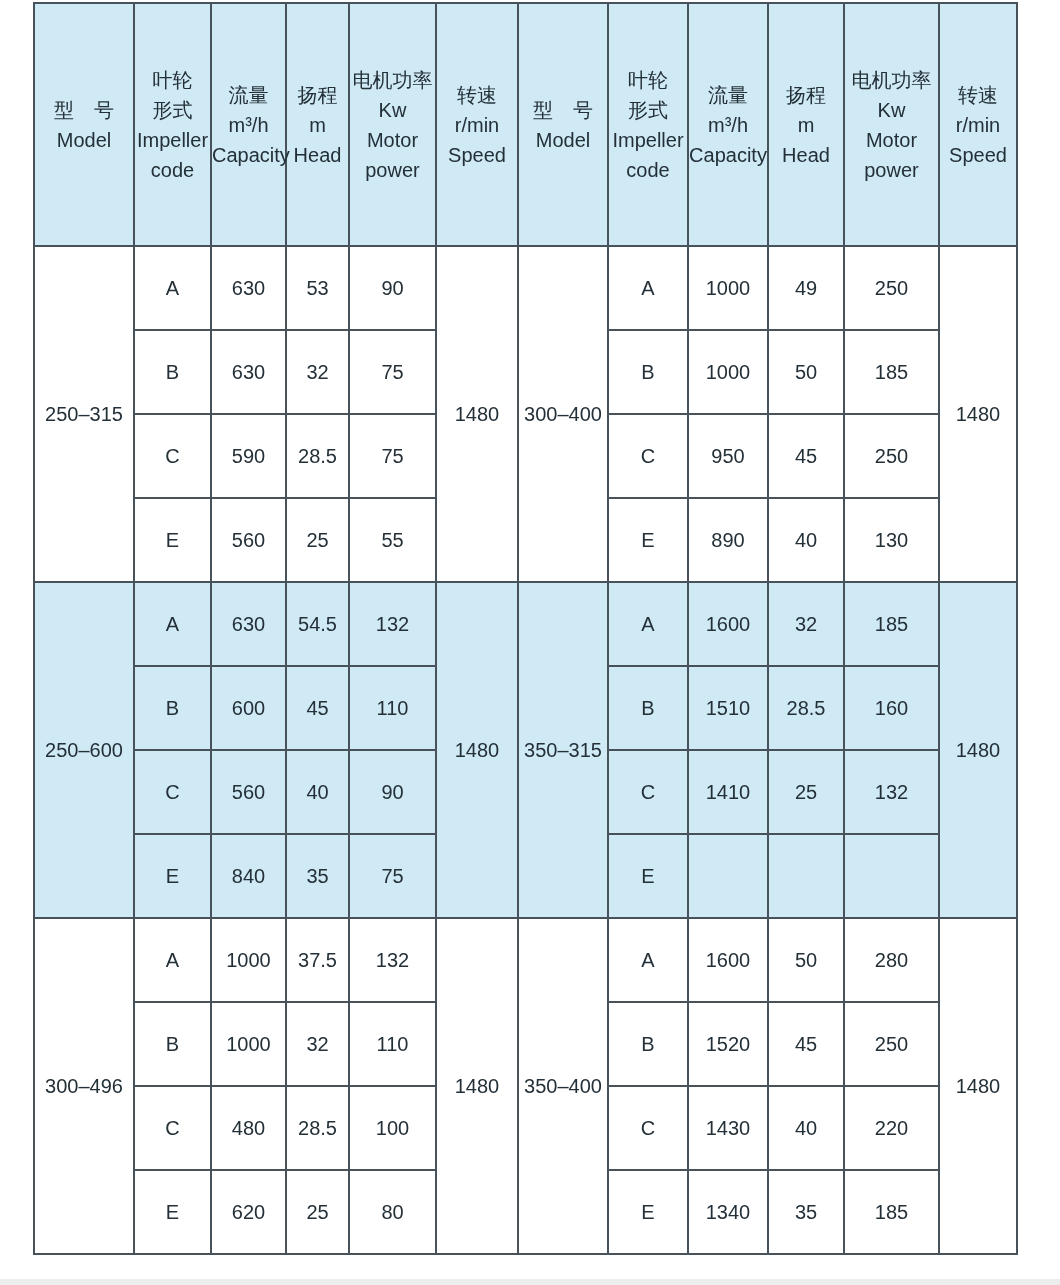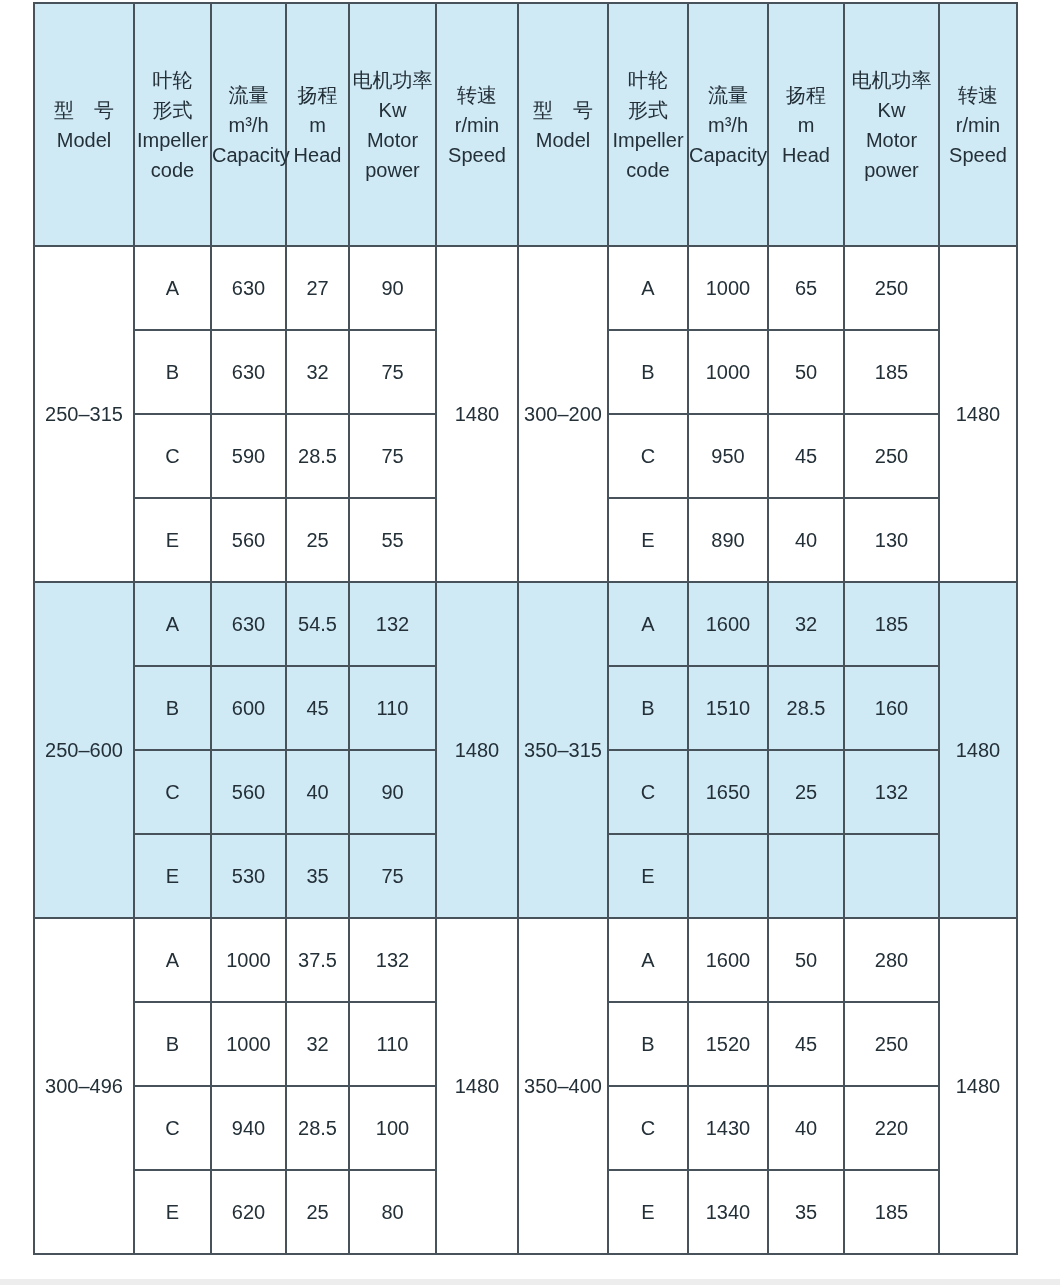--- a/index.html
+++ b/index.html
@@ -129,27 +129,27 @@
         <div>转速</div>
         <div>r/min</div>
         <div>Speed</div>
       </th>
     </tr>
 
     <tr class="data">
       <td rowspan="4">250–315</td>
       <td>A</td>
       <td>630</td>
-      <td>27</td>
+      <td>53</td>
       <td>90</td>
       <td rowspan="4">1480</td>
-      <td rowspan="4">300–200</td>
-      <td>A</td>
-      <td>1000</td>
-      <td>65</td>
+      <td rowspan="4">300–400</td>
+      <td>A</td>
+      <td>1000</td>
+      <td>49</td>
       <td>250</td>
       <td rowspan="4">1480</td>
     </tr>
     <tr class="data">
       <td>B</td>
       <td>630</td>
       <td>32</td>
       <td>75</td>
       <td>B</td>
       <td>1000</td>
@@ -200,27 +200,27 @@
       <td>1510</td>
       <td>28.5</td>
       <td>160</td>
     </tr>
     <tr class="data hl">
       <td>C</td>
       <td>560</td>
       <td>40</td>
       <td>90</td>
       <td>C</td>
-      <td>1650</td>
+      <td>1410</td>
       <td>25</td>
       <td>132</td>
     </tr>
     <tr class="data hl">
       <td>E</td>
-      <td>530</td>
+      <td>840</td>
       <td>35</td>
       <td>75</td>
       <td>E</td>
       <td></td>
       <td></td>
       <td></td>
     </tr>
 
     <tr class="data">
       <td rowspan="4">300–496</td>
@@ -241,21 +241,21 @@
       <td>1000</td>
       <td>32</td>
       <td>110</td>
       <td>B</td>
       <td>1520</td>
       <td>45</td>
       <td>250</td>
     </tr>
     <tr class="data">
       <td>C</td>
-      <td>940</td>
+      <td>480</td>
       <td>28.5</td>
       <td>100</td>
       <td>C</td>
       <td>1430</td>
       <td>40</td>
       <td>220</td>
     </tr>
     <tr class="data">
       <td>E</td>
       <td>620</td>

